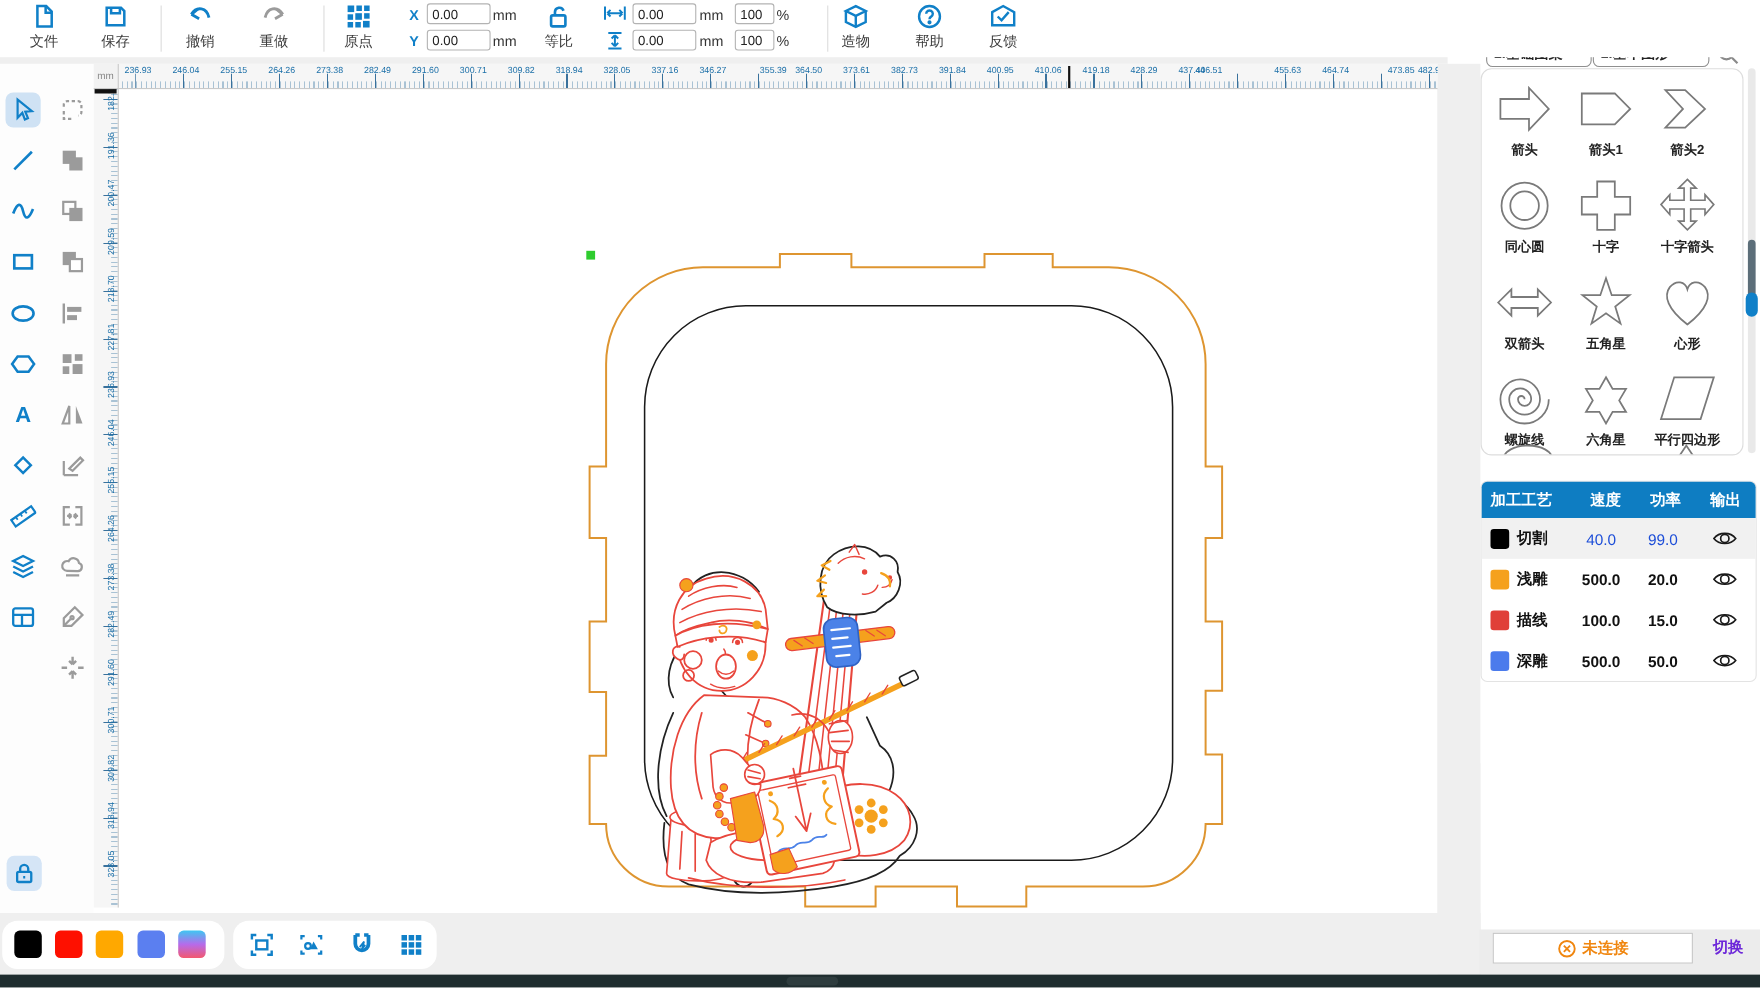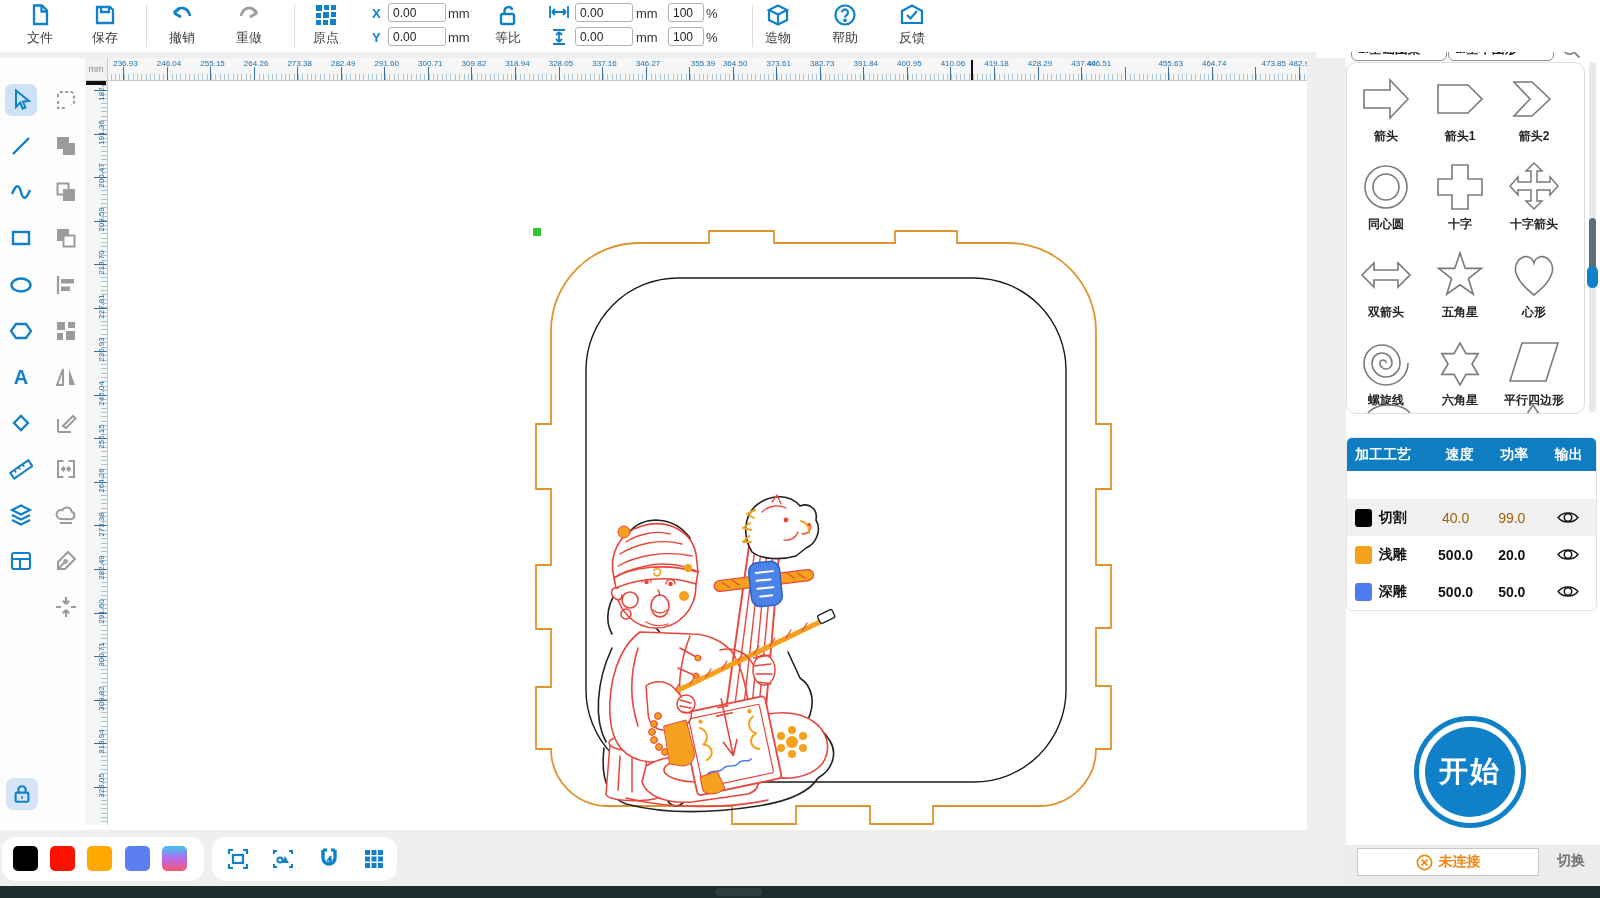--- a/index.html
+++ b/index.html
@@ -51,36 +51,36 @@
   .shapecell{position:absolute;width:70px;text-align:center;cursor:pointer;}
   .shapecell svg{display:block;margin:0 auto;}
   .shapelabel{font-size:12px;font-weight:bold;color:#222;margin-top:1px;white-space:nowrap;}
   #panel-scroll{position:absolute;left:243px;top:62px;width:7px;height:350px;background:#e9e9e9;border-radius:4px;}
   #panel-thumb{position:absolute;left:0;top:156px;width:7px;height:54px;background:#5c6e79;border-radius:4px;}
   #panel-thumbcap{position:absolute;left:-2px;top:204px;width:11px;height:22px;background:#1080c8;border-radius:6px;}
   
   #proccard{position:absolute;left:0;top:437px;width:249px;background:#fff;border:1px solid #e3e3e3;border-radius:6px;}
   #prochead{display:flex;background:#0e7dc2;color:#fff;font-weight:bold;font-size:14px;height:33px;align-items:center;border-radius:5px 5px 0 0;}
   .prow{display:flex;align-items:center;height:37px;font-size:14px;}
-  .prow.selrow{background:#f1f1f1;margin-top:28px;}
+  .prow.selrow{background:#f1f1f1;}
   .pswatch{width:18px;height:18px;border-radius:3px;margin-left:8px;}
   .pname{width:52px;margin-left:7px;font-weight:bold;color:#111;}
   .pval{width:60px;text-align:center;font-weight:bold;color:#111;}
-  .pval.dim{color:#a16207;font-weight:normal;}
+  .pval.dim{color:#1d4ed8;font-weight:normal;}
   .peye{width:60px;display:flex;justify-content:center;cursor:pointer;}
   .hc1{width:85px;padding-left:8px;}
   .hc2{width:60px;text-align:center;}
   
   #startwrap{position:absolute;left:68px;top:716px;width:112px;height:112px;border-radius:50%;background:#fff;border:5px solid #1080c8;box-sizing:border-box;display:flex;align-items:center;justify-content:center;cursor:pointer;}
   #startinner{width:90px;height:90px;border-radius:50%;background:#1080c8;display:flex;align-items:center;justify-content:center;color:#fff;font-size:29px;font-weight:bold;letter-spacing:2px;}
   
   #connstrip{position:absolute;left:-1px;top:845px;width:255px;height:41px;background:#ececec;}
   #connbox{position:absolute;left:12px;top:3px;width:180px;height:26px;background:#fff;border:1px solid #c6c6c6;display:flex;align-items:center;justify-content:center;gap:6px;cursor:pointer;}
   #conntext{color:#f0860f;font-weight:bold;font-size:14px;}
-  #switchbtn{position:absolute;left:200px;top:3px;width:52px;height:26px;display:flex;align-items:center;justify-content:center;font-size:14px;font-weight:bold;color:#737373;cursor:pointer;}
+  #switchbtn{position:absolute;left:200px;top:3px;width:52px;height:26px;display:flex;align-items:center;justify-content:center;font-size:14px;font-weight:bold;color:#6d28d9;cursor:pointer;}
   
   #footer{left:0;top:886px;width:1600px;height:12px;background:#1f2d2f;z-index:40;}
   #footerpill{left:715px;top:888px;width:47px;height:8px;background:#2e3c3e;border-radius:4px;z-index:41;}
   .tabline{position:absolute;top:26px;height:3px;background:#1080c8;border-radius:2px;}
 </style>
 </head>
 <body>
 
 <div id="app">
 
@@ -764,36 +764,45 @@
         <div class="pval">500.0</div>
         <div class="pval">20.0</div>
         <div class="peye">
             <svg width="24" height="17" viewBox="0 0 24 18" fill="none" stroke="#1a1a1a" stroke-width="1.6">
               <path d="M1.5 9 C6.5 2.5 17.5 2.5 22.5 9 C17.5 15.5 6.5 15.5 1.5 9 Z"></path>
               <circle cx="12" cy="9" r="4"></circle>
             </svg>
           </div>
       </div>
       <div class="prow">
+        <div class="pswatch" style="background: rgb(224, 64, 56);"></div>
+        <div class="pname">描线</div>
+        <div class="pval">100.0</div>
+        <div class="pval">15.0</div>
+        <div class="peye">
+            <svg width="24" height="17" viewBox="0 0 24 18" fill="none" stroke="#1a1a1a" stroke-width="1.6">
+              <path d="M1.5 9 C6.5 2.5 17.5 2.5 22.5 9 C17.5 15.5 6.5 15.5 1.5 9 Z"></path>
+              <circle cx="12" cy="9" r="4"></circle>
+            </svg>
+          </div>
+      </div>
+      <div class="prow">
         <div class="pswatch" style="background: rgb(75, 123, 236);"></div>
         <div class="pname">深雕</div>
         <div class="pval">500.0</div>
         <div class="pval">50.0</div>
         <div class="peye">
             <svg width="24" height="17" viewBox="0 0 24 18" fill="none" stroke="#1a1a1a" stroke-width="1.6">
               <path d="M1.5 9 C6.5 2.5 17.5 2.5 22.5 9 C17.5 15.5 6.5 15.5 1.5 9 Z"></path>
               <circle cx="12" cy="9" r="4"></circle>
             </svg>
           </div>
       </div>
     </div>
 
-    <div id="startwrap">
-      <div id="startinner">开始</div>
-    </div>
 
     <div id="connstrip">
       <div id="connbox">
         <svg width="17" height="17" viewBox="0 0 18 18" fill="none" stroke="#f0860f" stroke-width="1.8">
             <circle cx="9" cy="9" r="7.5"></circle>
             <path d="M6 6 l6 6 M12 6 l-6 6"></path>
           </svg>
         <span id="conntext">未连接</span>
       </div>
       <div id="switchbtn">切换</div>

